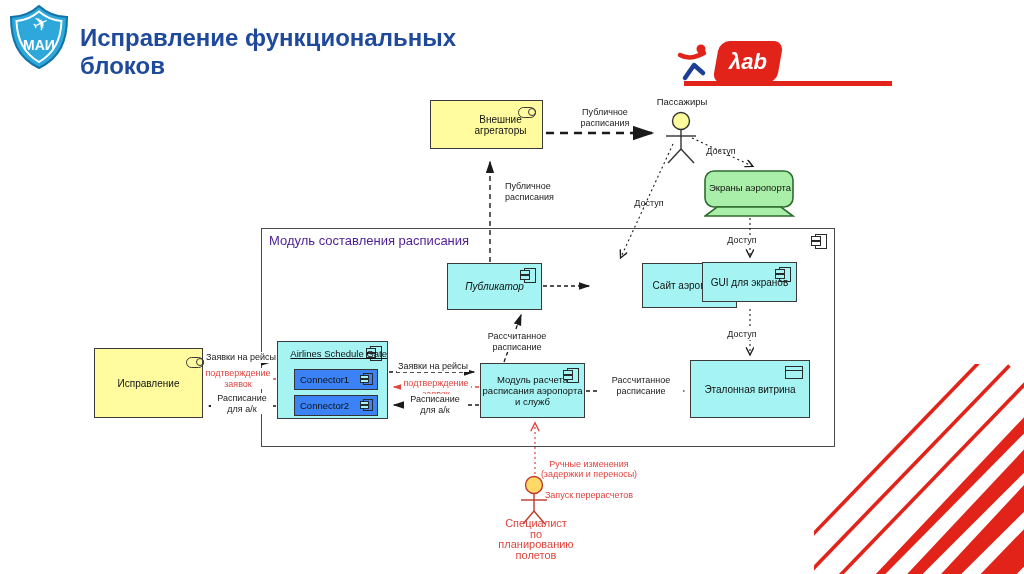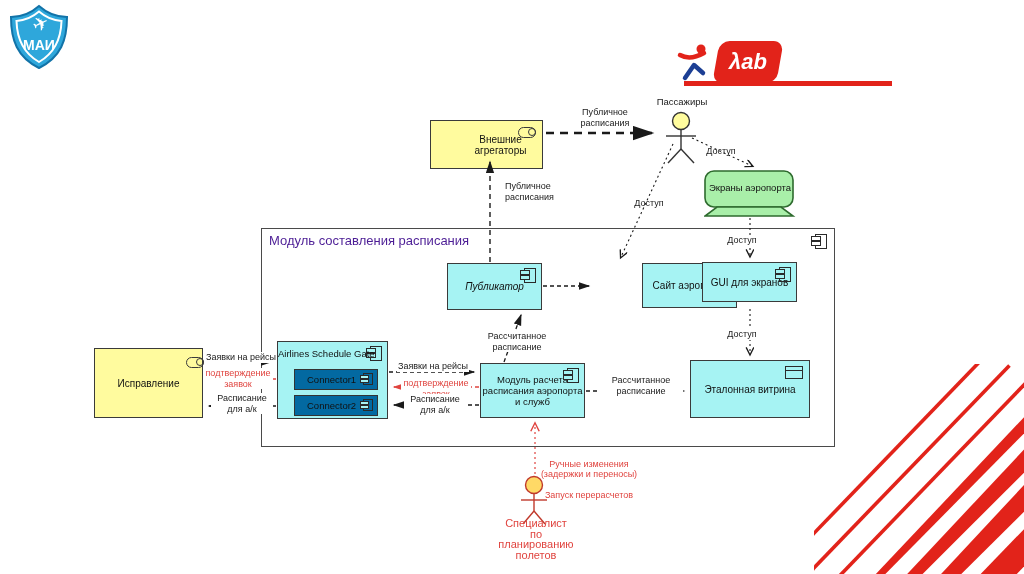--- a/index.html
+++ b/index.html
@@ -29,25 +29,25 @@
   }
   .center{display:flex;align-items:center;justify-content:center;text-align:center;}
   .yellow{background:#FFFB9E;}
   .cyan{background:#A6F3F3;}
   .pre{white-space:pre-line;}
   .container-box{
     position:absolute;left:261px;top:228px;width:574px;height:219px;
     border:1.8px solid #4a4a4a;background:#fff;box-sizing:border-box;z-index:1;
   }
   .container-title{position:absolute;left:7px;top:4px;font-size:13px;color:#4c1d95;}
-  .asg-title{position:absolute;left:0;top:6px;width:100%;text-align:left;font-size:9.5px;}
+  .asg-title{position:absolute;left:0;top:6px;width:100%;text-align:right;font-size:9.5px;text-decoration:underline;}
   .subnode{
     position:absolute;left:16px;width:84px;height:21px;border:1.5px solid #333;
-    box-sizing:border-box;display:flex;align-items:center;padding-left:12px;font-size:9.5px;
-    background:#0369a1;
+    box-sizing:border-box;display:flex;align-items:center;padding-left:5px;font-size:9.5px;
+    background:#3b82f6;
   }
   
   .comp{position:absolute;top:4px;right:5px;width:10px;height:13px;border:1.5px solid #2a2a2a;}
   .comp i{position:absolute;left:-5px;width:8px;height:3px;border:1.5px solid #2a2a2a;background:#A6F3F3;display:block;}
   .comp i:nth-child(1){top:1px;}
   .comp i:nth-child(2){top:6px;}
   .comp.on-white{background:#fff;}
   .comp.on-white i{background:#fff;}
   .comp.small{width:8px;height:10px;top:3px;right:4px;}
   .comp.small i{width:7px;height:2px;left:-4px;}
@@ -79,20 +79,21 @@
 
 <div class="slide">
 
   <svg class="mai-logo" width="62" height="66" viewBox="0 0 62 66">
     <path d="M31,2 C22,10 12,13 3,13 C3,36 9,53 31,64 C53,53 59,36 59,13 C50,13 40,10 31,2 Z" fill="#2EA7DB" stroke="#1273A8" stroke-width="2"></path>
     <path d="M31,7.5 C23.5,14 15.5,16.5 8.5,17 C9,34.5 14.5,48.5 31,58 C47.5,48.5 53,34.5 53.5,17 C46.5,16.5 38.5,14 31,7.5 Z" fill="none" stroke="#fff" stroke-width="2"></path>
     <text x="33" y="27" font-size="19" fill="#fff" text-anchor="middle" transform="rotate(-25 31 21)">✈</text>
     <text x="31" y="46" font-size="14" font-weight="bold" fill="#fff" text-anchor="middle">МАИ</text>
   </svg>
 
+  <h1 class="page-title">Исправление функциональных блоков</h1>
 
   <div class="smlogo">
     <svg width="34" height="40" viewBox="0 0 34 40">
       <circle cx="25" cy="7" r="4.5" fill="#E2231A"></circle>
       <path d="M4,13 C11,17 19,16 28,11" stroke="#E2231A" stroke-width="4.5" fill="none" stroke-linecap="round"></path>
       <path d="M9,36 L18,23 L27,31" stroke="#1C3F94" stroke-width="4.5" fill="none" stroke-linecap="round" stroke-linejoin="round"></path>
     </svg>
     <div class="sm-underline"></div>
     <div class="lab-tab">
       <span>λab</span>
@@ -100,21 +101,21 @@
   </div>
 
   <div class="container-box">
     <div class="container-title">Модуль составления расписания</div>
     <div class="comp on-white" style="top:5px;right:7px;">
         <i></i>
         <i></i>
       </div>
   </div>
 
-  <div class="node yellow center" style="left:430px;top:120px;width:113px;height:49px;padding-left:28px;">
+  <div class="node yellow center" style="left:430px;top:100px;width:113px;height:49px;padding-left:28px;">
     <div class="pill" style="top:6px;right:6px;">
         <i></i>
       </div>
     <span>Внешние агрегаторы</span>
   </div>
 
   <div class="node yellow center" style="left:94px;top:348px;width:109px;height:70px;">
     <div class="pill" style="top:8px;right:-2px;">
         <i></i>
       </div>

